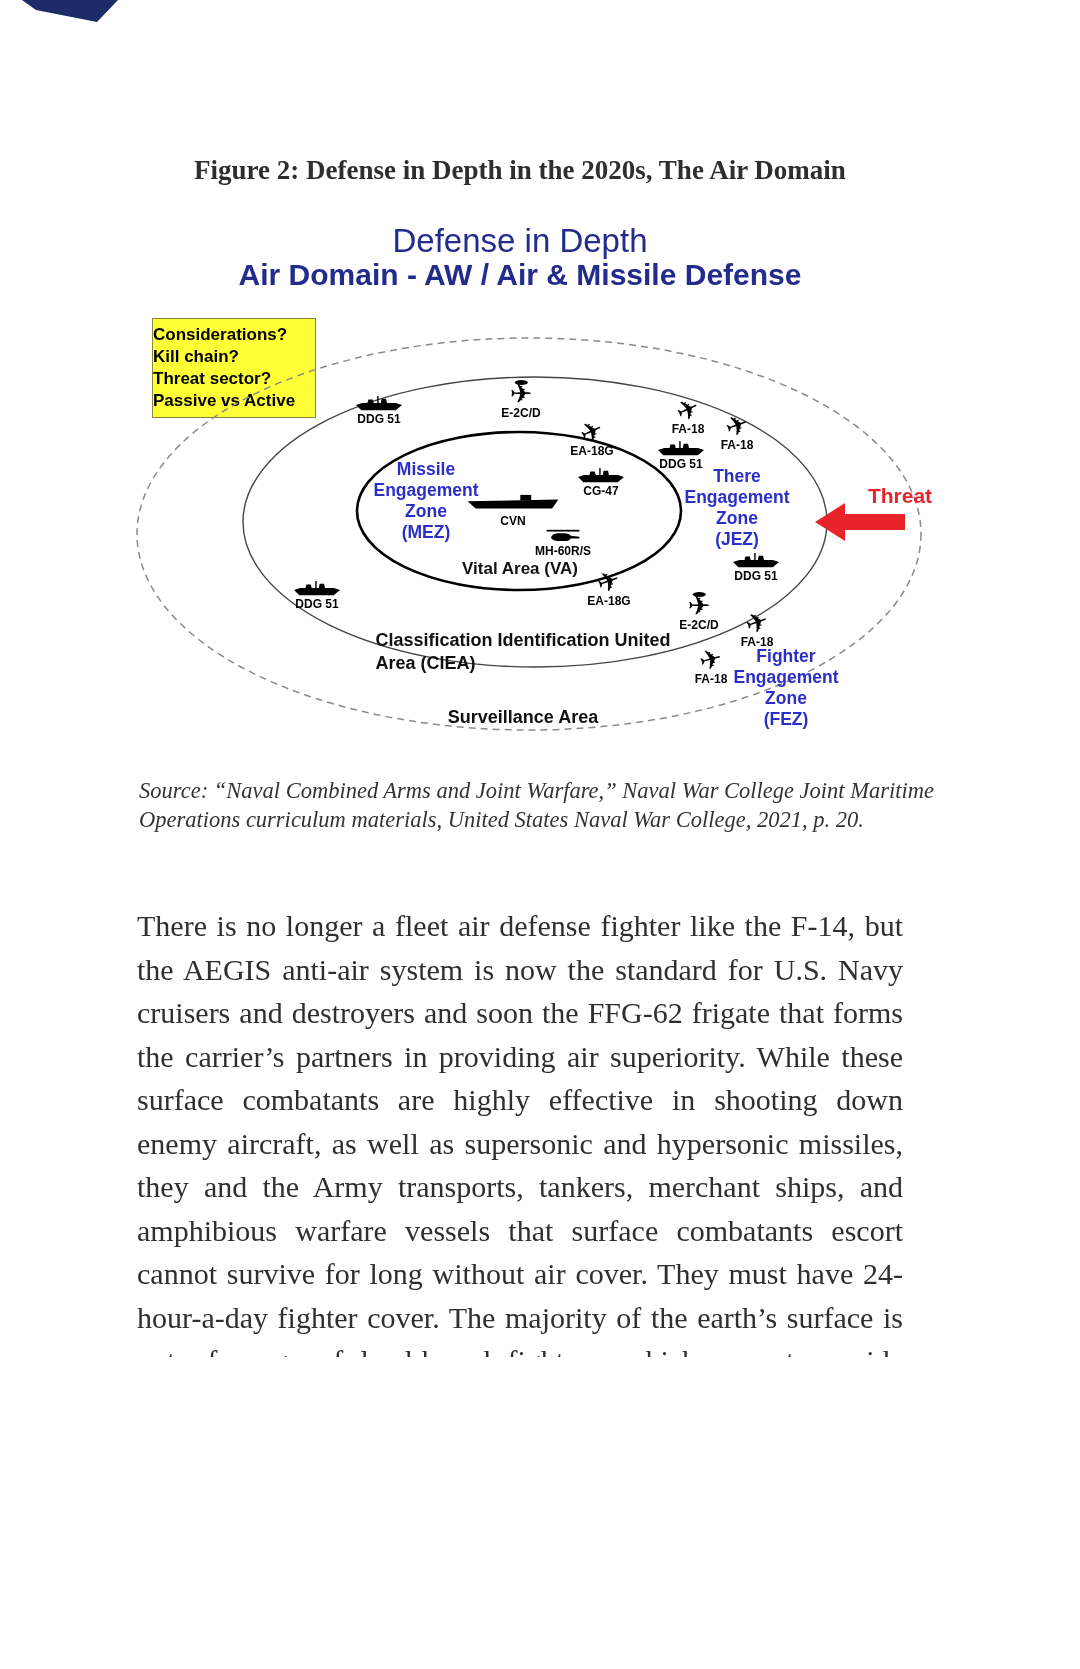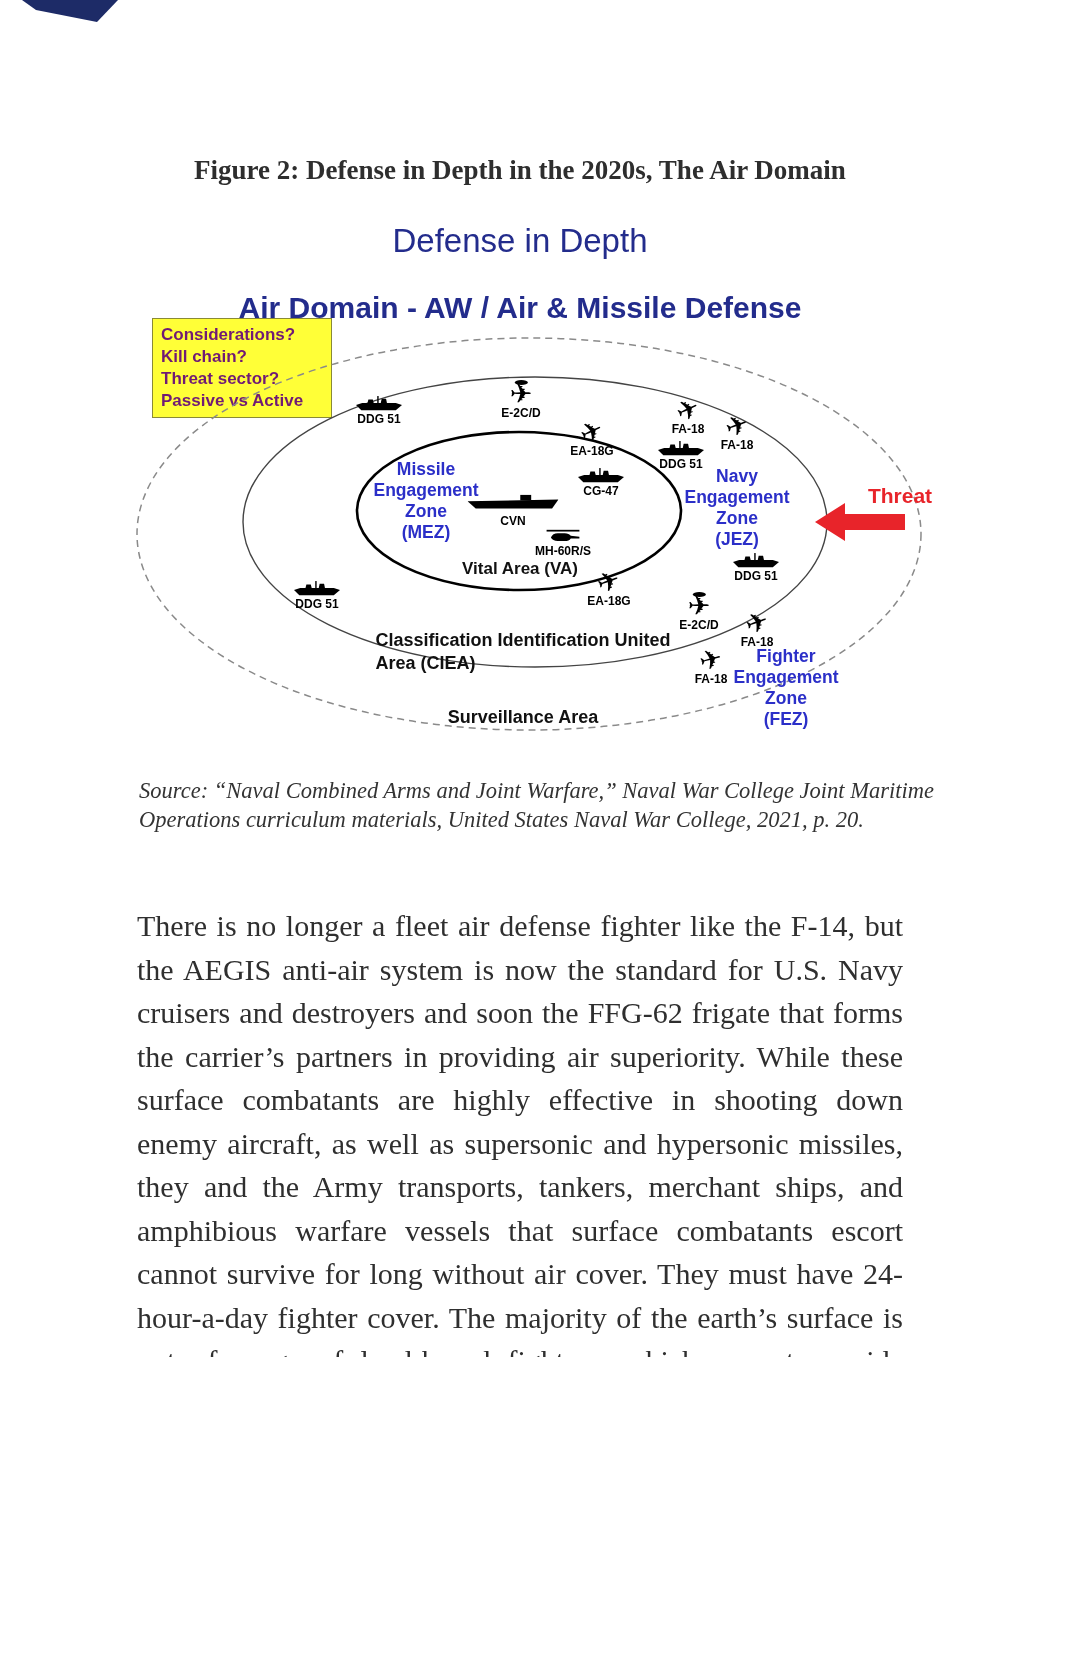--- a/index.html
+++ b/index.html
@@ -9,25 +9,25 @@
 
   
   .caption{position:absolute;left:0;top:155px;width:1040px;text-align:center;
            font-weight:bold;font-size:27px;color:#2e2e2e;}
 
   
   .fig{position:absolute;left:0;top:0;width:1080px;height:790px;}
   .dtitle1{position:absolute;left:120px;top:222px;width:800px;text-align:center;
            font-family:"Liberation Sans",sans-serif;font-weight:normal;font-size:33px;color:#232C8C;}
   .dtitle2{position:absolute;left:120px;top:258px;width:800px;text-align:center;
-           font-family:"Liberation Sans",sans-serif;font-weight:bold;font-size:30px;color:#232C8C;margin-top:33px;}
+           font-family:"Liberation Sans",sans-serif;font-weight:bold;font-size:30px;color:#232C8C;}
   .consider{position:absolute;left:152px;top:318px;width:162px;background:#FFFF37;
-            border:1px solid #8a8a36;padding:5px 8px;
+            border:1px solid #8a8a36;padding:5px 0;
             font-family:"Liberation Sans",sans-serif;font-weight:bold;font-size:17px;
-            line-height:22px;color:#701a75;}
+            line-height:22px;color:#000000;}
   .zlabel{position:absolute;transform:translateX(-50%);text-align:center;white-space:nowrap;
           font-family:"Liberation Sans",sans-serif;font-weight:bold;font-size:17.5px;
           line-height:21px;color:#2B2FC8;}
   .blabel{position:absolute;transform:translateX(-50%);text-align:left;white-space:nowrap;
           font-family:"Liberation Sans",sans-serif;font-weight:bold;font-size:18px;
           line-height:23px;color:#111;}
   .threat{position:absolute;left:868px;top:484px;transform:translateX(-50%);
           font-family:"Liberation Sans",sans-serif;font-weight:bold;font-size:21px;color:#E8242A;margin-left:32px;}
 
   .asset{position:absolute;transform:translateX(-50%);display:flex;flex-direction:column;
@@ -100,21 +100,21 @@
       <ellipse cx="399" cy="181" rx="162" ry="79" fill="none" stroke="#000000" stroke-width="2.6"></ellipse>
     </svg>
 
     <div class="zlabel" style="left:426px;top:459px">
       <div>Missile</div>
       <div>Engagement</div>
       <div>Zone</div>
       <div>(MEZ)</div>
     </div>
     <div class="zlabel" style="left:737px;top:466px">
-      <div>Navy</div>
+      <div>There</div>
       <div>Engagement</div>
       <div>Zone</div>
       <div>(JEZ)</div>
     </div>
     <div class="zlabel" style="left:786px;top:646px">
       <div>Fighter</div>
       <div>Engagement</div>
       <div>Zone</div>
       <div>(FEZ)</div>
     </div>

